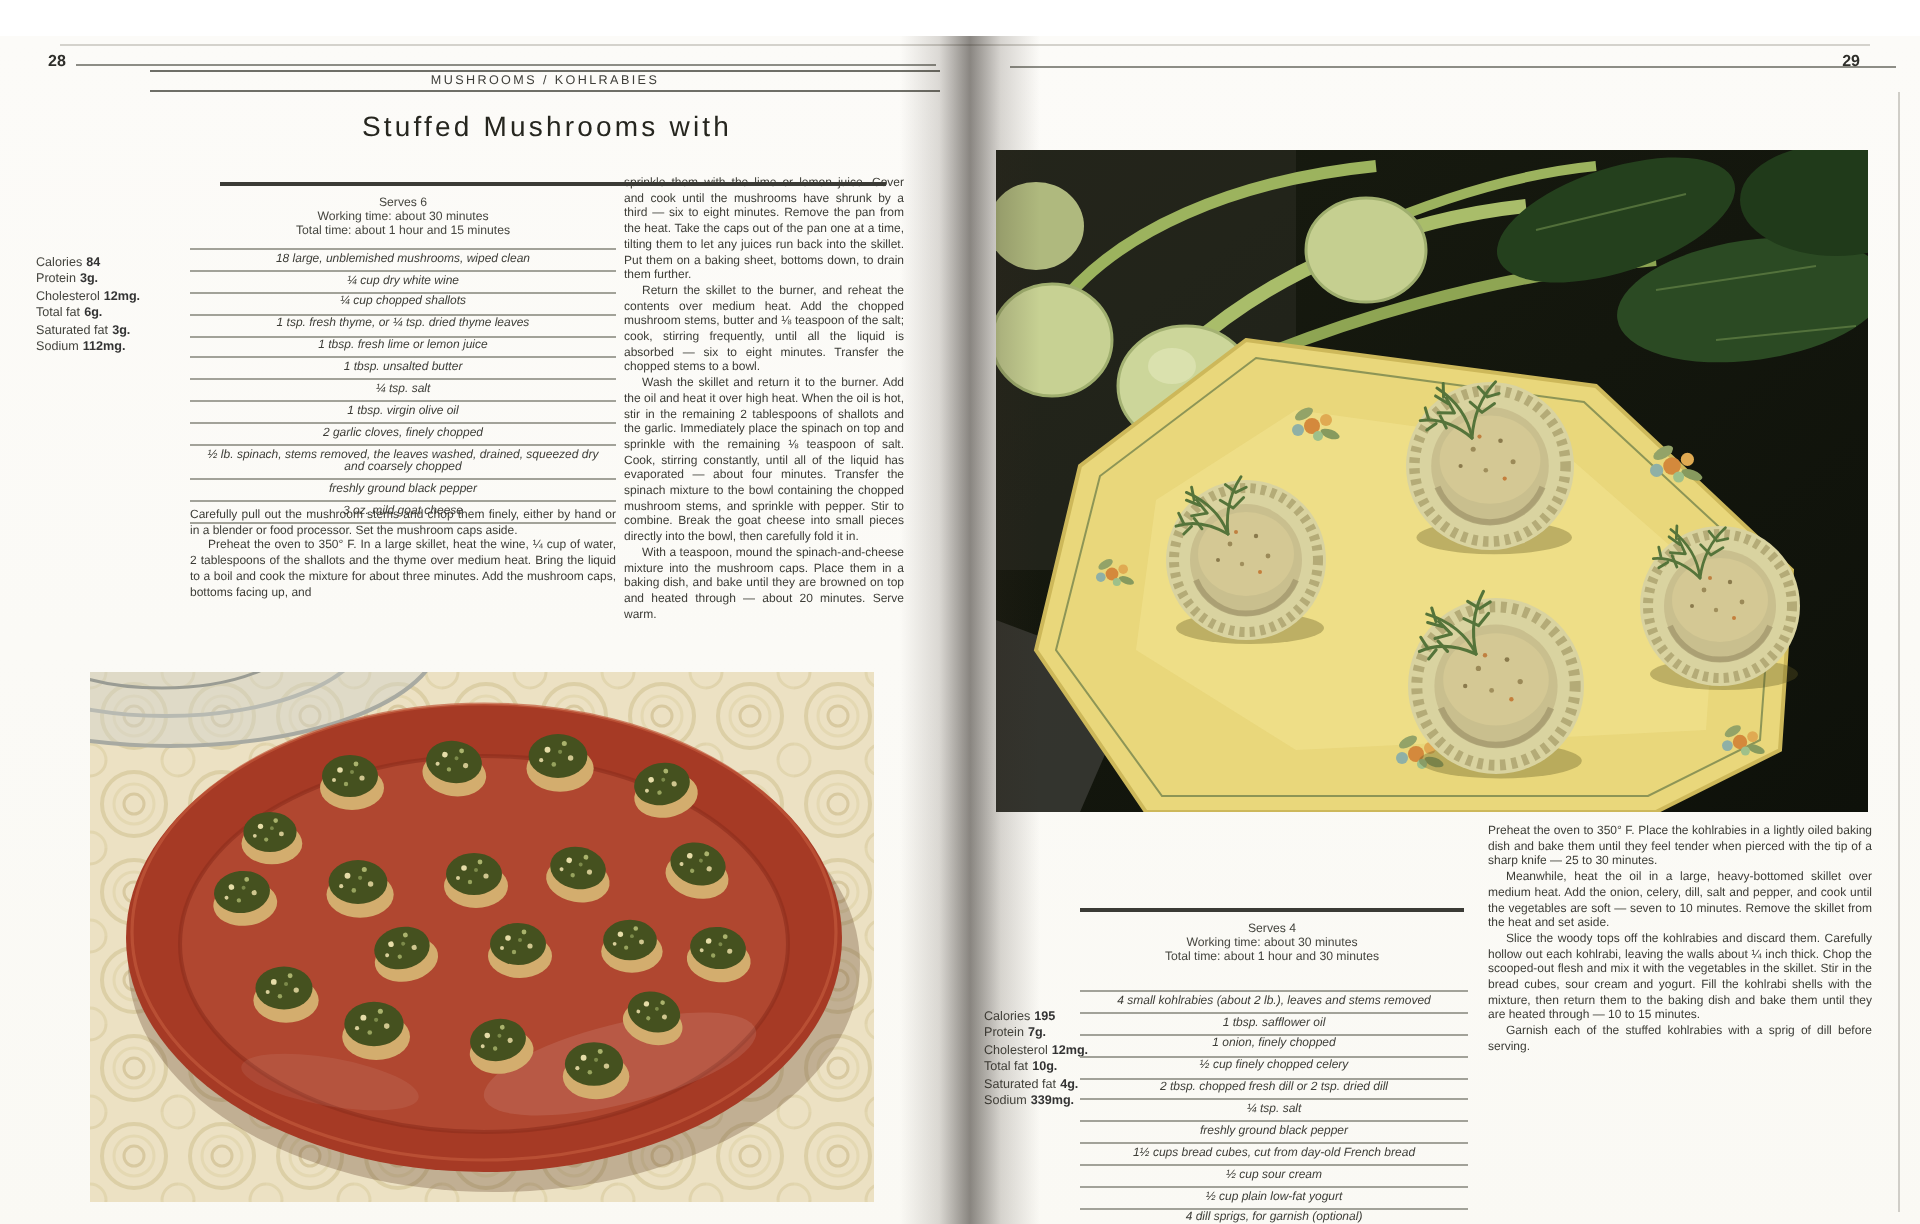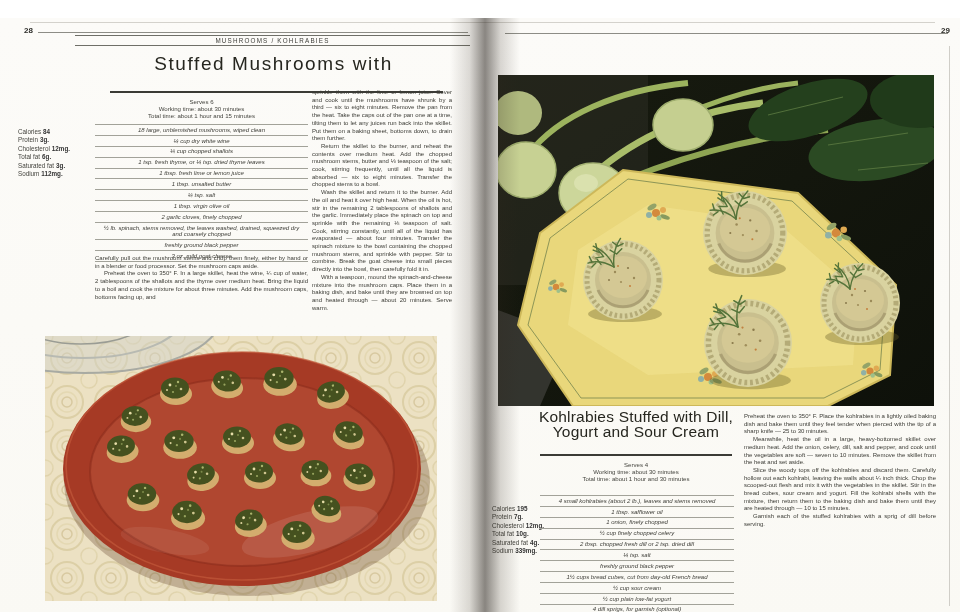--- a/index.html
+++ b/index.html
@@ -7,33 +7,33 @@
   .scan {
     position:relative; width:960px; height:612px;
     background:linear-gradient(180deg,#fcfbf8 0%,#faf9f4 100%);
     font-family:Liberation Sans, sans-serif; color:#3a3a36;margin-top:18px;
   }
 
   
   .scan-top-line { position:absolute; left:30px; top:4px; width:905px; height:1px; background:#d4d2cc; }
   .pn { position:absolute; top:8px; font-size:8px; font-weight:700; color:#2e2e2a; z-index:10; }
   .pn-left { left:24px; }
-  .pn-right { right:10px; }
+  .pn-right { right:30px; }
   .rule-left-top  { position:absolute; left:38px;  top:14px; width:430px; height:1px; background:#8d8d86; }
   .rule-right-top { position:absolute; left:505px; top:15px; width:443px; height:1px; background:#8d8d86; }
   .header-strip {
     position:absolute; left:75px; top:17px; width:395px; height:11px;
     border-top:1px solid #6f6f68; border-bottom:1px solid #6f6f68;
     font-size:6.3px; letter-spacing:1.2px; color:#3d3d38;
     text-align:center; line-height:10px; z-index:10;
   }
 
   
   .title { position:absolute; text-align:center; color:#26261f; font-weight:400; z-index:10; }
-  .title-left  { left:95px;  top:37px;  width:357px; font-size:19px; line-height:17px; letter-spacing:1.6px; }
+  .title-left  { left:95px;  top:37px;  width:357px; font-size:14px; line-height:17px; letter-spacing:1.6px; }
   .title-right { left:538px; top:391px; width:196px; font-size:15.5px; line-height:15px; letter-spacing:0.2px; }
   .title-rule { position:absolute; height:2px; background:#3b3b36; z-index:10; }
   .title-rule-left  { left:110px; top:73px;  width:333px; }
   .title-rule-right { left:540px; top:436px; width:192px; }
 
   .serves { position:absolute; text-align:center; font-size:6.1px; line-height:7px; color:#45453f; z-index:10; }
   .serves-left  { left:95px;  top:80px;  width:213px; }
   .serves-right { left:538px; top:443px; width:196px; }
 
   
@@ -292,24 +292,20 @@
       </g>
       <g>
         <use href="#dill" transform="translate(116,192) scale(1.3)"></use>
         <use href="#dill" transform="translate(238,144) scale(1.35) rotate(10)"></use>
         <use href="#dill" transform="translate(240,252) scale(1.4) rotate(-6)"></use>
         <use href="#dill" transform="translate(352,214) scale(1.25) rotate(14)"></use>
       </g>
     </svg>
   </figure>
 
-  <div class="title title-right">
-    <div>Kohlrabies Stuffed with Dill,</div>
-    <div>Yogurt and Sour Cream</div>
-  </div>
   <div class="title-rule title-rule-right"></div>
 
   <div class="serves serves-right">
     <div>Serves 4</div>
     <div>Working time: about 30 minutes</div>
     <div>Total time: about 1 hour and 30 minutes</div>
   </div>
 
   <div class="nutrition nutrition-right">
 

